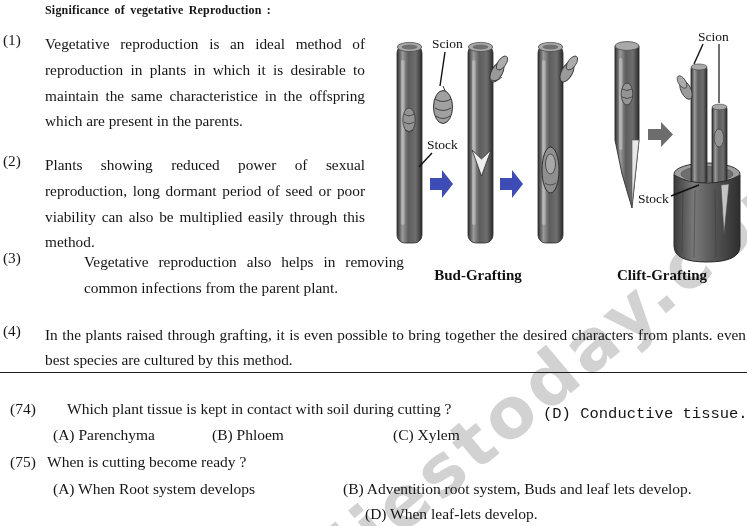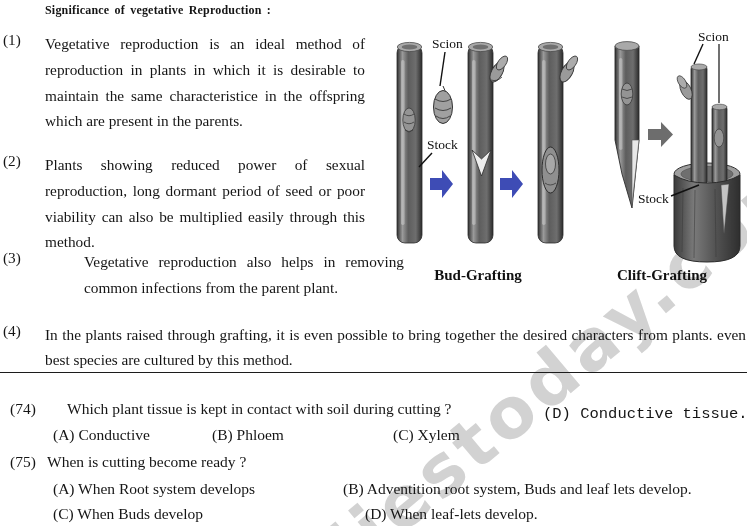--- a/index.html
+++ b/index.html
@@ -71,30 +71,29 @@
   <div class="pnum" style="left:3px; top:249px;">(3)</div>
   <div class="ptext" style="left:45px; top:249px; width:320px;margin-left:39px;">Vegetative reproduction also helps in removing common infections from the parent plant.</div>
 
   <div class="pnum" style="left:3px; top:322px;">(4)</div>
   <div class="ptext wide" style="left:45px; top:322px; width:701px;">In the plants raised through grafting, it is even possible to bring together the desired characters from plants. even best species are cultured by this method.</div>
 
   <div class="divider" style="top:372px;"></div>
 
   <div class="qnum" style="left:10px; top:400px;">(74)</div>
   <div class="qtext" style="left:47px; top:400px;margin-left:20px;">Which plant tissue is kept in contact with soil during cutting ?</div>
-  <div class="opt" style="left:53px; top:426px;">(A) Conductive</div>
+  <div class="opt" style="left:53px; top:426px;">(A) Parenchyma</div>
   <div class="opt" style="left:212px; top:426px;">(B) Phloem</div>
   <div class="opt" style="left:393px; top:426px;">(C) Xylem</div>
   <div class="opt" style="left:543px; top:405px;font-family:Liberation Mono, monospace;">(D) Conductive tissue.</div>
 
   <div class="qnum" style="left:10px; top:453px;">(75)</div>
   <div class="qtext" style="left:47px; top:453px;">When is cutting become ready ?</div>
   <div class="opt" style="left:53px; top:480px;">(A) When Root system develops</div>
   <div class="opt" style="left:343px; top:480px;">(B) Adventition root system, Buds and leaf lets develop.</div>
-  <div class="opt" style="left:53px; top:505px;">(C) When Buds develop</div>
   <div class="opt" style="left:365px; top:505px;">(D) When leaf-lets develop.</div>
 
   <svg class="figure" style="left:385px; top:22px;" width="362" height="285" viewBox="0 0 362 285">
     <defs>
       <linearGradient id="stemg" x1="0" y1="0" x2="1" y2="0">
         <stop offset="0" stop-color="#2f2f2f"></stop>
         <stop offset="0.22" stop-color="#9a9a9a"></stop>
         <stop offset="0.45" stop-color="#5d5d5d"></stop>
         <stop offset="0.75" stop-color="#6e6e6e"></stop>
         <stop offset="1" stop-color="#2c2c2c"></stop>

